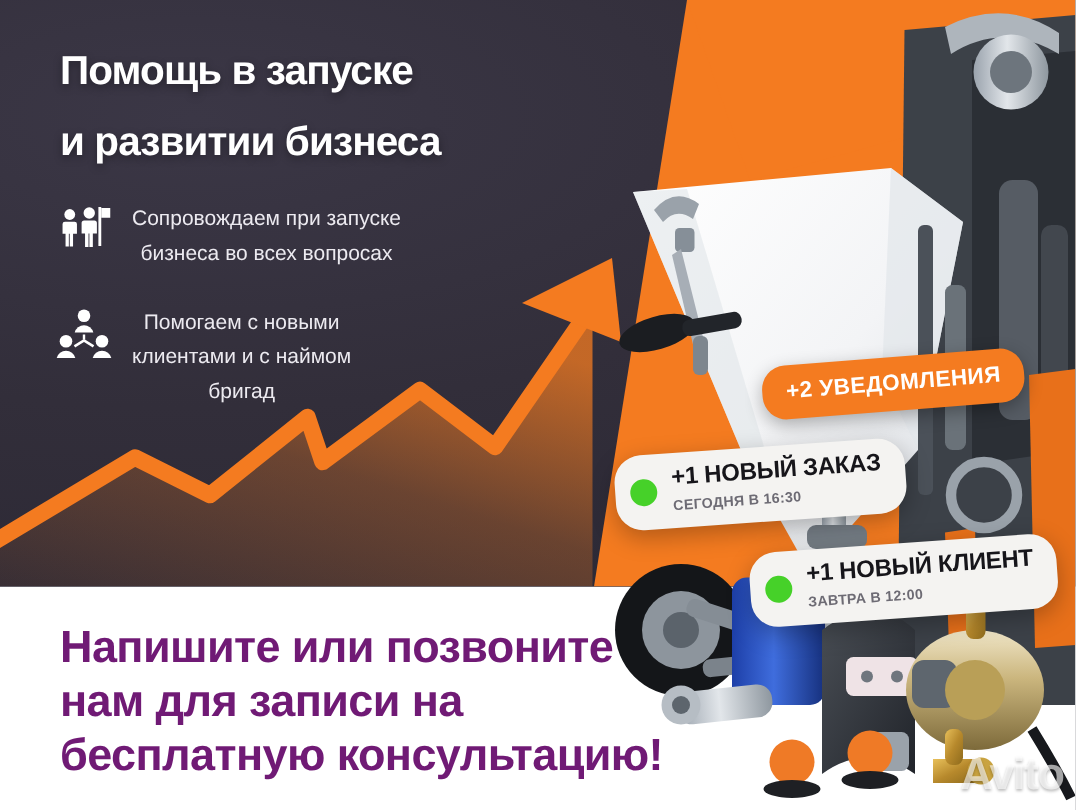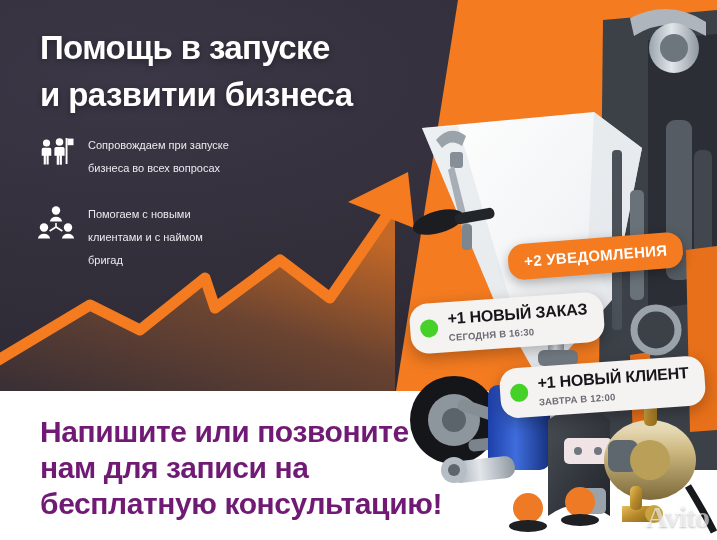--- a/index.html
+++ b/index.html
@@ -37,45 +37,46 @@
   .machine{
     position:absolute;left:398px;top:0;width:319px;height:540px;
     pointer-events:none;
   }
 
   
   .headline{
     position:absolute;left:40px;top:24px;width:420px;
     color:#ffffff;
     font-weight:bold;
-    font-size:33px;
+    font-size:27px;
     line-height:47px;
     letter-spacing:-0.6px;
     white-space:pre-line;
     text-shadow:0 2px 6px rgba(0,0,0,.35);
     z-index:6;
   }
 
   
   .bullets{
     position:absolute;left:36px;top:133px;width:330px;z-index:6;
   }
   .bullet{
     display:flex;align-items:flex-start;margin-bottom:22px;
   }
   .bullet-icon{
     flex:0 0 40px;width:40px;height:40px;margin-right:12px;
     display:flex;align-items:center;justify-content:center;
   }
   .bullet-text{
     color:#eceaf0;
-    font-size:11px;
+    font-size:14px;
     line-height:23px;
     white-space:pre-line;
     padding-top:1px;
+    text-align:center;
   }
 
   
   .chip{
     position:absolute;z-index:9;
     display:flex;align-items:center;
     box-sizing:border-box;
   }
 
   .chip-orange{
@@ -125,21 +126,21 @@
     white-space:pre-line;
   }
 
   
   .watermark{
     position:absolute;right:8px;bottom:6px;z-index:12;
     font-size:30px;font-weight:bold;color:rgba(255,255,255,.62);
     letter-spacing:-1px;
     text-shadow:0 1px 2px rgba(0,0,0,.25);
     pointer-events:none;
-    font-family:Liberation Serif, serif;
+    font-family:Liberation Sans, sans-serif;
   }
 </style>
 </head>
 <body>
 
 <div id="ad">
 
   <div class="dark-panel">
 
     <svg class="orange-wedge" viewBox="0 0 717 391" preserveAspectRatio="none">

